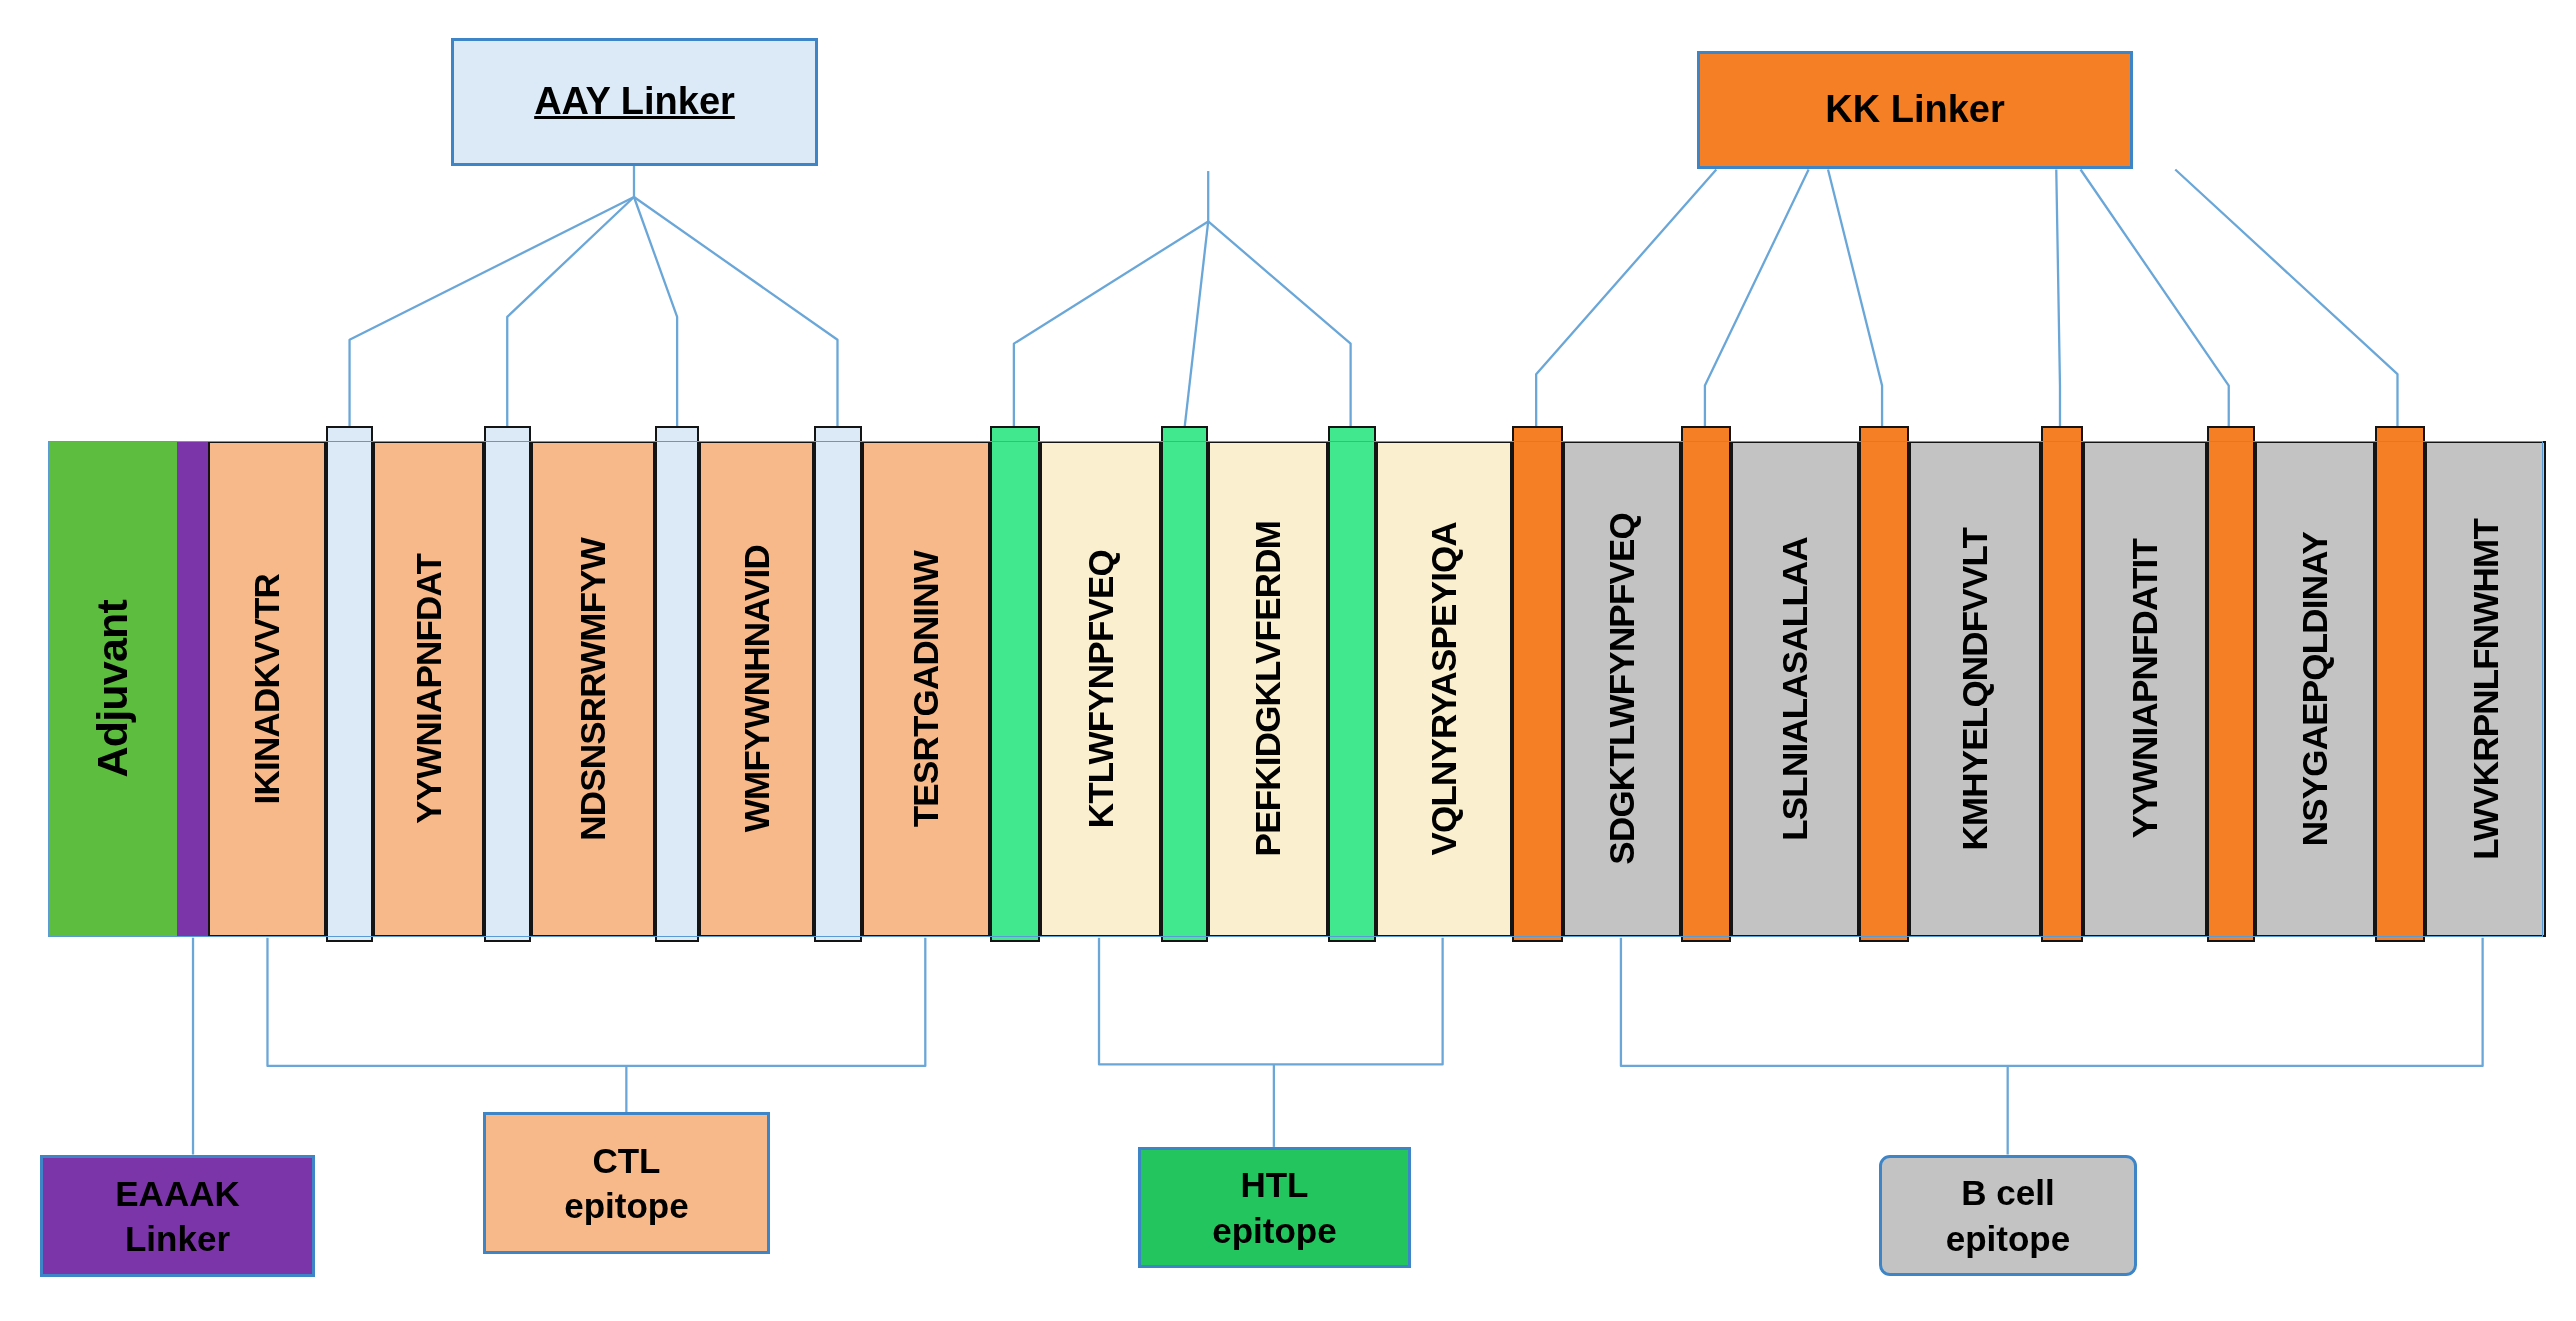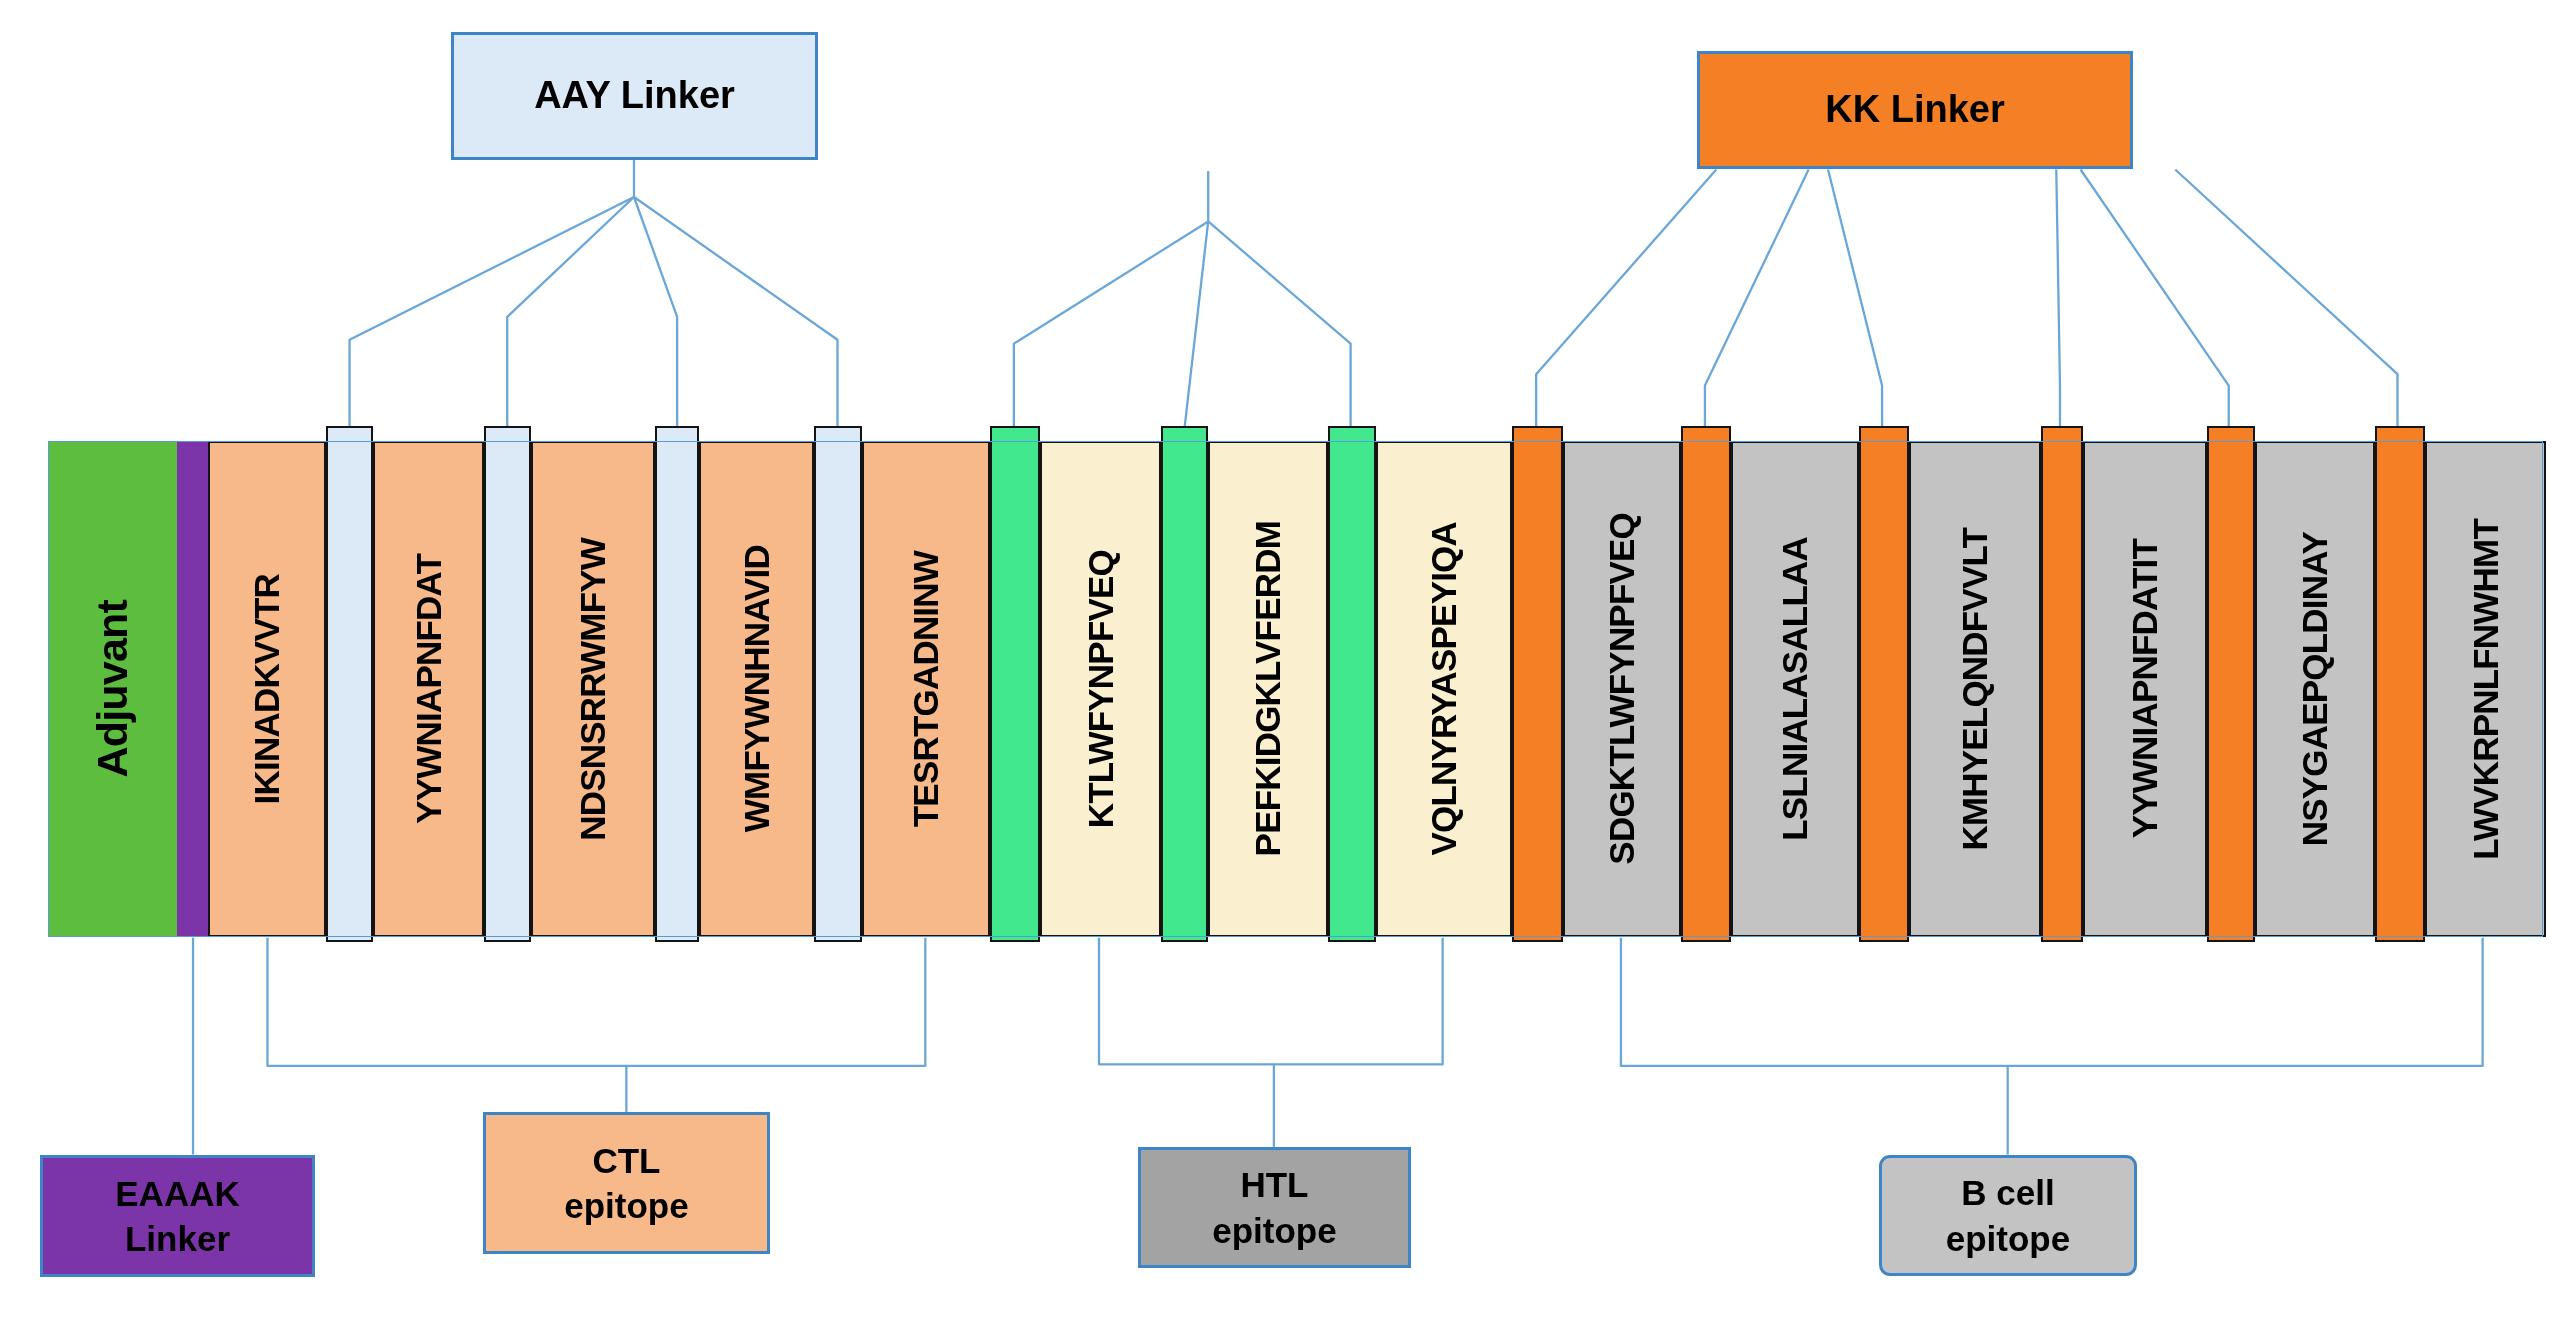--- a/index.html
+++ b/index.html
@@ -29,21 +29,21 @@
     font-weight:bold;font-size:35px;color:#000;letter-spacing:-0.8px;white-space:nowrap;
   }
   .seg-label.big{font-size:43px;}
   
   .labelbox{
     position:absolute;box-sizing:border-box;border:3.1px solid #3d85c6;
     display:flex;flex-direction:column;align-items:center;justify-content:center;
     font-weight:bold;color:#000;text-align:center;z-index:3;line-height:1.3;
   }
   .labelbox .l1,.labelbox .l2{display:block;}
-  #aay-box   {left:451px; top:32px;  width:367px;height:128px;font-size:38px;}
+  #aay-box   {left:451px; top:38px;  width:367px;height:128px;font-size:38px;text-decoration:underline;}
   #gpgpg-box {left:997px;top:43px;  width:422px;height:128px;font-size:38px;}
   #kk-box    {left:1697px;top:51px;  width:436px;height:118px;font-size:38px;}
   #eaaak-box {left:40px;  top:1155px;width:275px;height:122px;font-size:35px;}
   #ctl-box   {left:483px; top:1112px;width:287px;height:142px;font-size:35px;}
   #htl-box   {left:1138px;top:1147px;width:273px;height:121px;font-size:35px;}
   #bcell-box {left:1879px;top:1155px;width:258px;height:121px;font-size:35px;border-radius:11px;}
 </style>
 </head>
 <body>
 
@@ -145,21 +145,21 @@
   <div class="bar-outline"></div>
 
   <div class="labelbox" id="eaaak-box" style="background: rgb(124, 53, 169); border-color: rgb(61, 133, 198);">
     <span class="l1">EAAAK</span>
     <span class="l2">Linker</span>
   </div>
   <div class="labelbox" id="ctl-box" style="background: rgb(248, 185, 138); border-color: rgb(61, 133, 198);">
     <span class="l1">CTL</span>
     <span class="l2">epitope</span>
   </div>
-  <div class="labelbox" id="htl-box" style="background: #a3a3a3; border-color: rgb(61, 133, 198);">
+  <div class="labelbox" id="htl-box" style="background: #22c55e; border-color: rgb(61, 133, 198);">
     <span class="l1">HTL</span>
     <span class="l2">epitope</span>
   </div>
   <div class="labelbox" id="bcell-box" style="background: rgb(195, 195, 195); border-color: rgb(61, 133, 198);">
     <span class="l1">B cell</span>
     <span class="l2">epitope</span>
   </div>
 
 </div>
 

